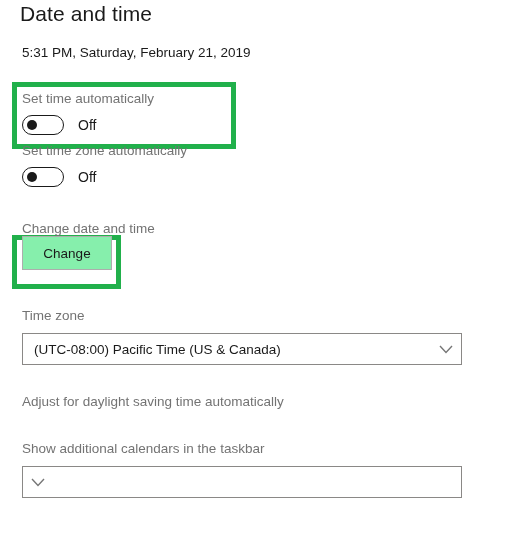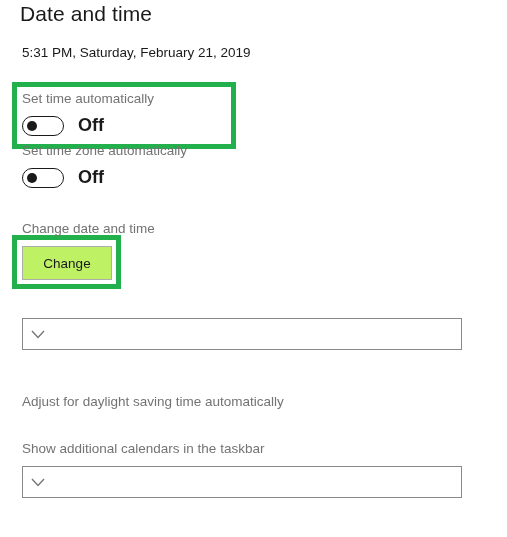--- a/index.html
+++ b/index.html
@@ -146,31 +146,30 @@
     width: 11px;
     height: 11px;
     border-radius: 50%;
     background: #ffffff;
     right: 4px;
     top: 50%;
     transform: translateY(-50%);
   }
   .switch-state {
     margin-left: 14px;
-    font-size: 18px;
-    color: #1a1a1a;
-    font-weight: bold;
+    font-size: 14px;
+    color: #1a1a1a;
   }
 
   
   .change-button {
-    margin-top: 10px;
+    margin-top: 0;
     width: 90px;
     height: 34px;
-    background: #bef264;
+    background: #86efac;
     border: 1px solid #adadad;
     font-family: "Liberation Sans", sans-serif;
     font-size: 13.5px;
     color: #1a1a1a;
     padding: 0;
     cursor: pointer;
     display: flex;
     align-items: center;
     justify-content: center;
   }
@@ -235,21 +234,23 @@
       <div class="switch-state">Off</div>
     </div>
   </div>
 
   <div class="section" id="sec-change">
     <div class="field-label">Change date and time</div>
     <button class="change-button">Change</button>
   </div>
 
   <div class="section" id="sec-tz">
+    <div class="field-label">Time zone</div>
     <div class="dropdown">
+      <div class="dropdown-value">(UTC-08:00) Pacific Time (US &amp; Canada)</div>
       <div class="chev">
         <svg width="14" height="9" viewBox="0 0 14 9">
           <polyline points="1,1 7,7.4 13,1" fill="none" stroke="#767676" stroke-width="1.4"></polyline>
         </svg>
       </div>
     </div>
   </div>
 
   <div class="section" id="sec-dst">
     <div class="field-label">Adjust for daylight saving time automatically</div>

